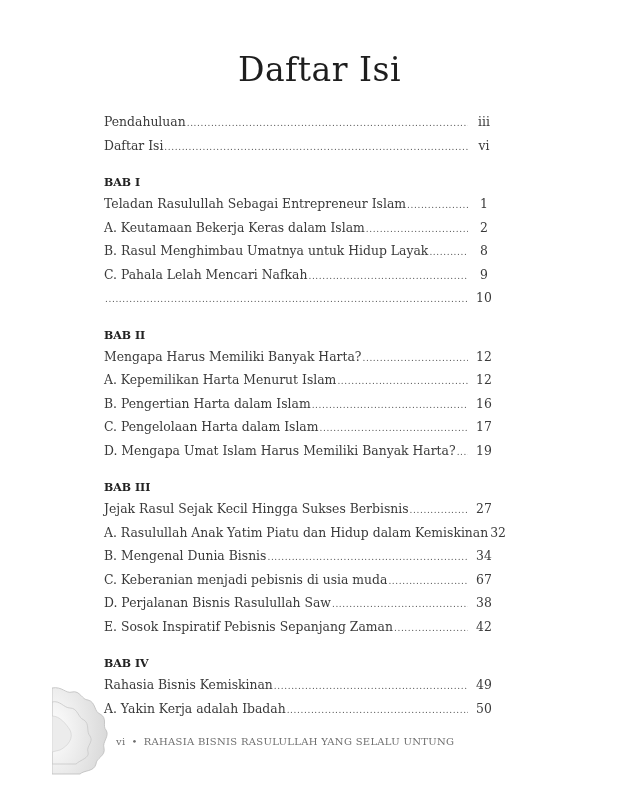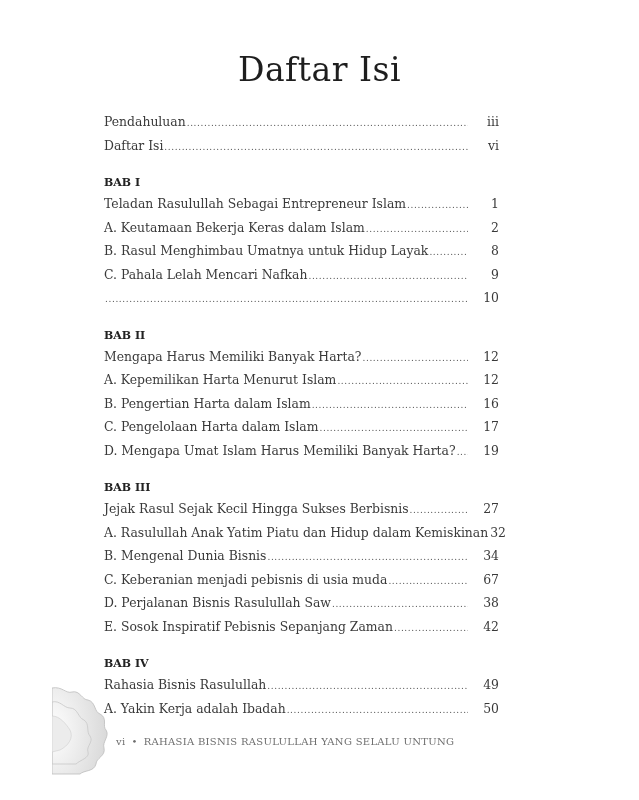--- a/index.html
+++ b/index.html
@@ -18,21 +18,21 @@
   }
   .row .label { white-space: nowrap; }
   .row .dots {
     flex: 1; overflow: hidden; white-space: nowrap; margin: 0 1px;
     font-size: 9px; letter-spacing: 0.6px; color: #555;
   }
   .row .dots::after {
     content: "................................................................................................................................................................................................................................";
   }
   .row .dots.none::after { content: ""; }
-  .row .page { width: 30px; text-align: right; white-space: nowrap; }
+  .row .page { width: 30px; text-align: center; white-space: nowrap; }
   .bab {
     font-size: 11px; font-weight: bold; color: #222; height: 26px; line-height: 26px; margin-top: 9px;
   }
   .footer {
     position: absolute; top: 736px; left: 116px; font-size: 10px; color: #6e6e6e;
     letter-spacing: 0.3px; white-space: nowrap;
   }
   .footer .bullet { margin: 0 6px; }
   .ornament { position: absolute; left: 52px; top: 686px; width: 60px; height: 90px; }
 </style>
@@ -133,21 +133,21 @@
       <span class="page">38</span>
     </div>
   <div class="row">
       <span class="label">E. Sosok Inspiratif Pebisnis Sepanjang Zaman</span>
       <span class="dots"></span>
       <span class="page">42</span>
     </div>
 
   <div class="bab">BAB IV</div>
   <div class="row">
-      <span class="label">Rahasia Bisnis Rasulullah</span>
+      <span class="label">Rahasia Bisnis Kemiskinan</span>
       <span class="dots"></span>
       <span class="page">49</span>
     </div>
   <div class="row">
       <span class="label">A. Yakin Kerja adalah Ibadah</span>
       <span class="dots"></span>
       <span class="page">50</span>
     </div>
 </div>
 

